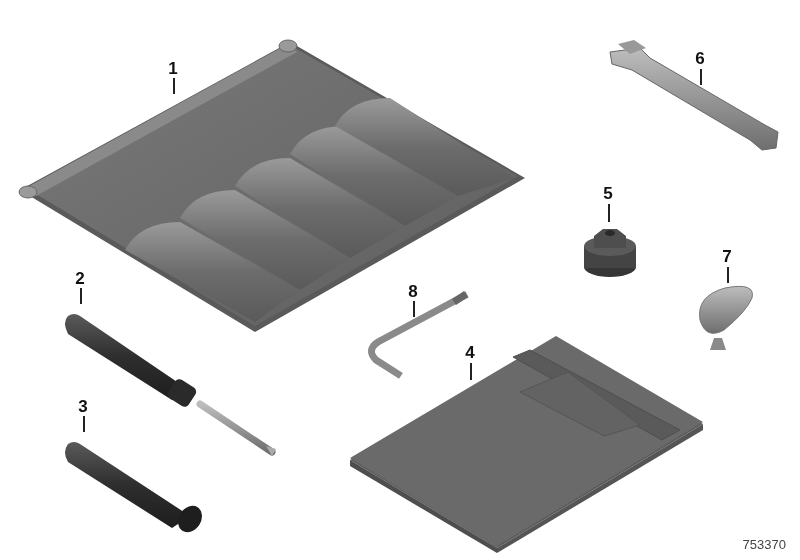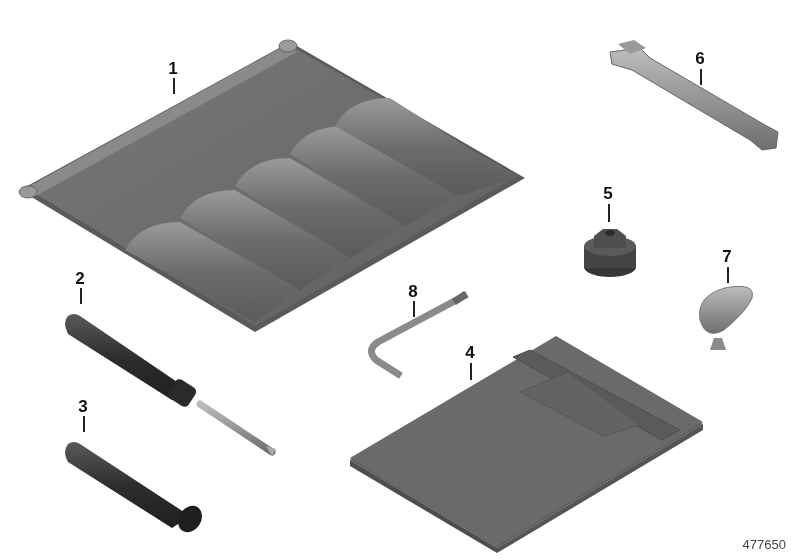--- a/index.html
+++ b/index.html
@@ -109,13 +109,13 @@
 
 <div class="callout" style="left:700px; top:50px;">6</div>
 <div class="leader" style="left:700px; top:69px; height:16px;"></div>
 
 <div class="callout" style="left:727px; top:248px;">7</div>
 <div class="leader" style="left:727px; top:267px; height:16px;"></div>
 
 <div class="callout" style="left:413px; top:283px;">8</div>
 <div class="leader" style="left:413px; top:301px; height:16px;"></div>
 
-<div class="diagram-id">477650</div>
+<div class="diagram-id">753370</div>
 
 </body></html>

